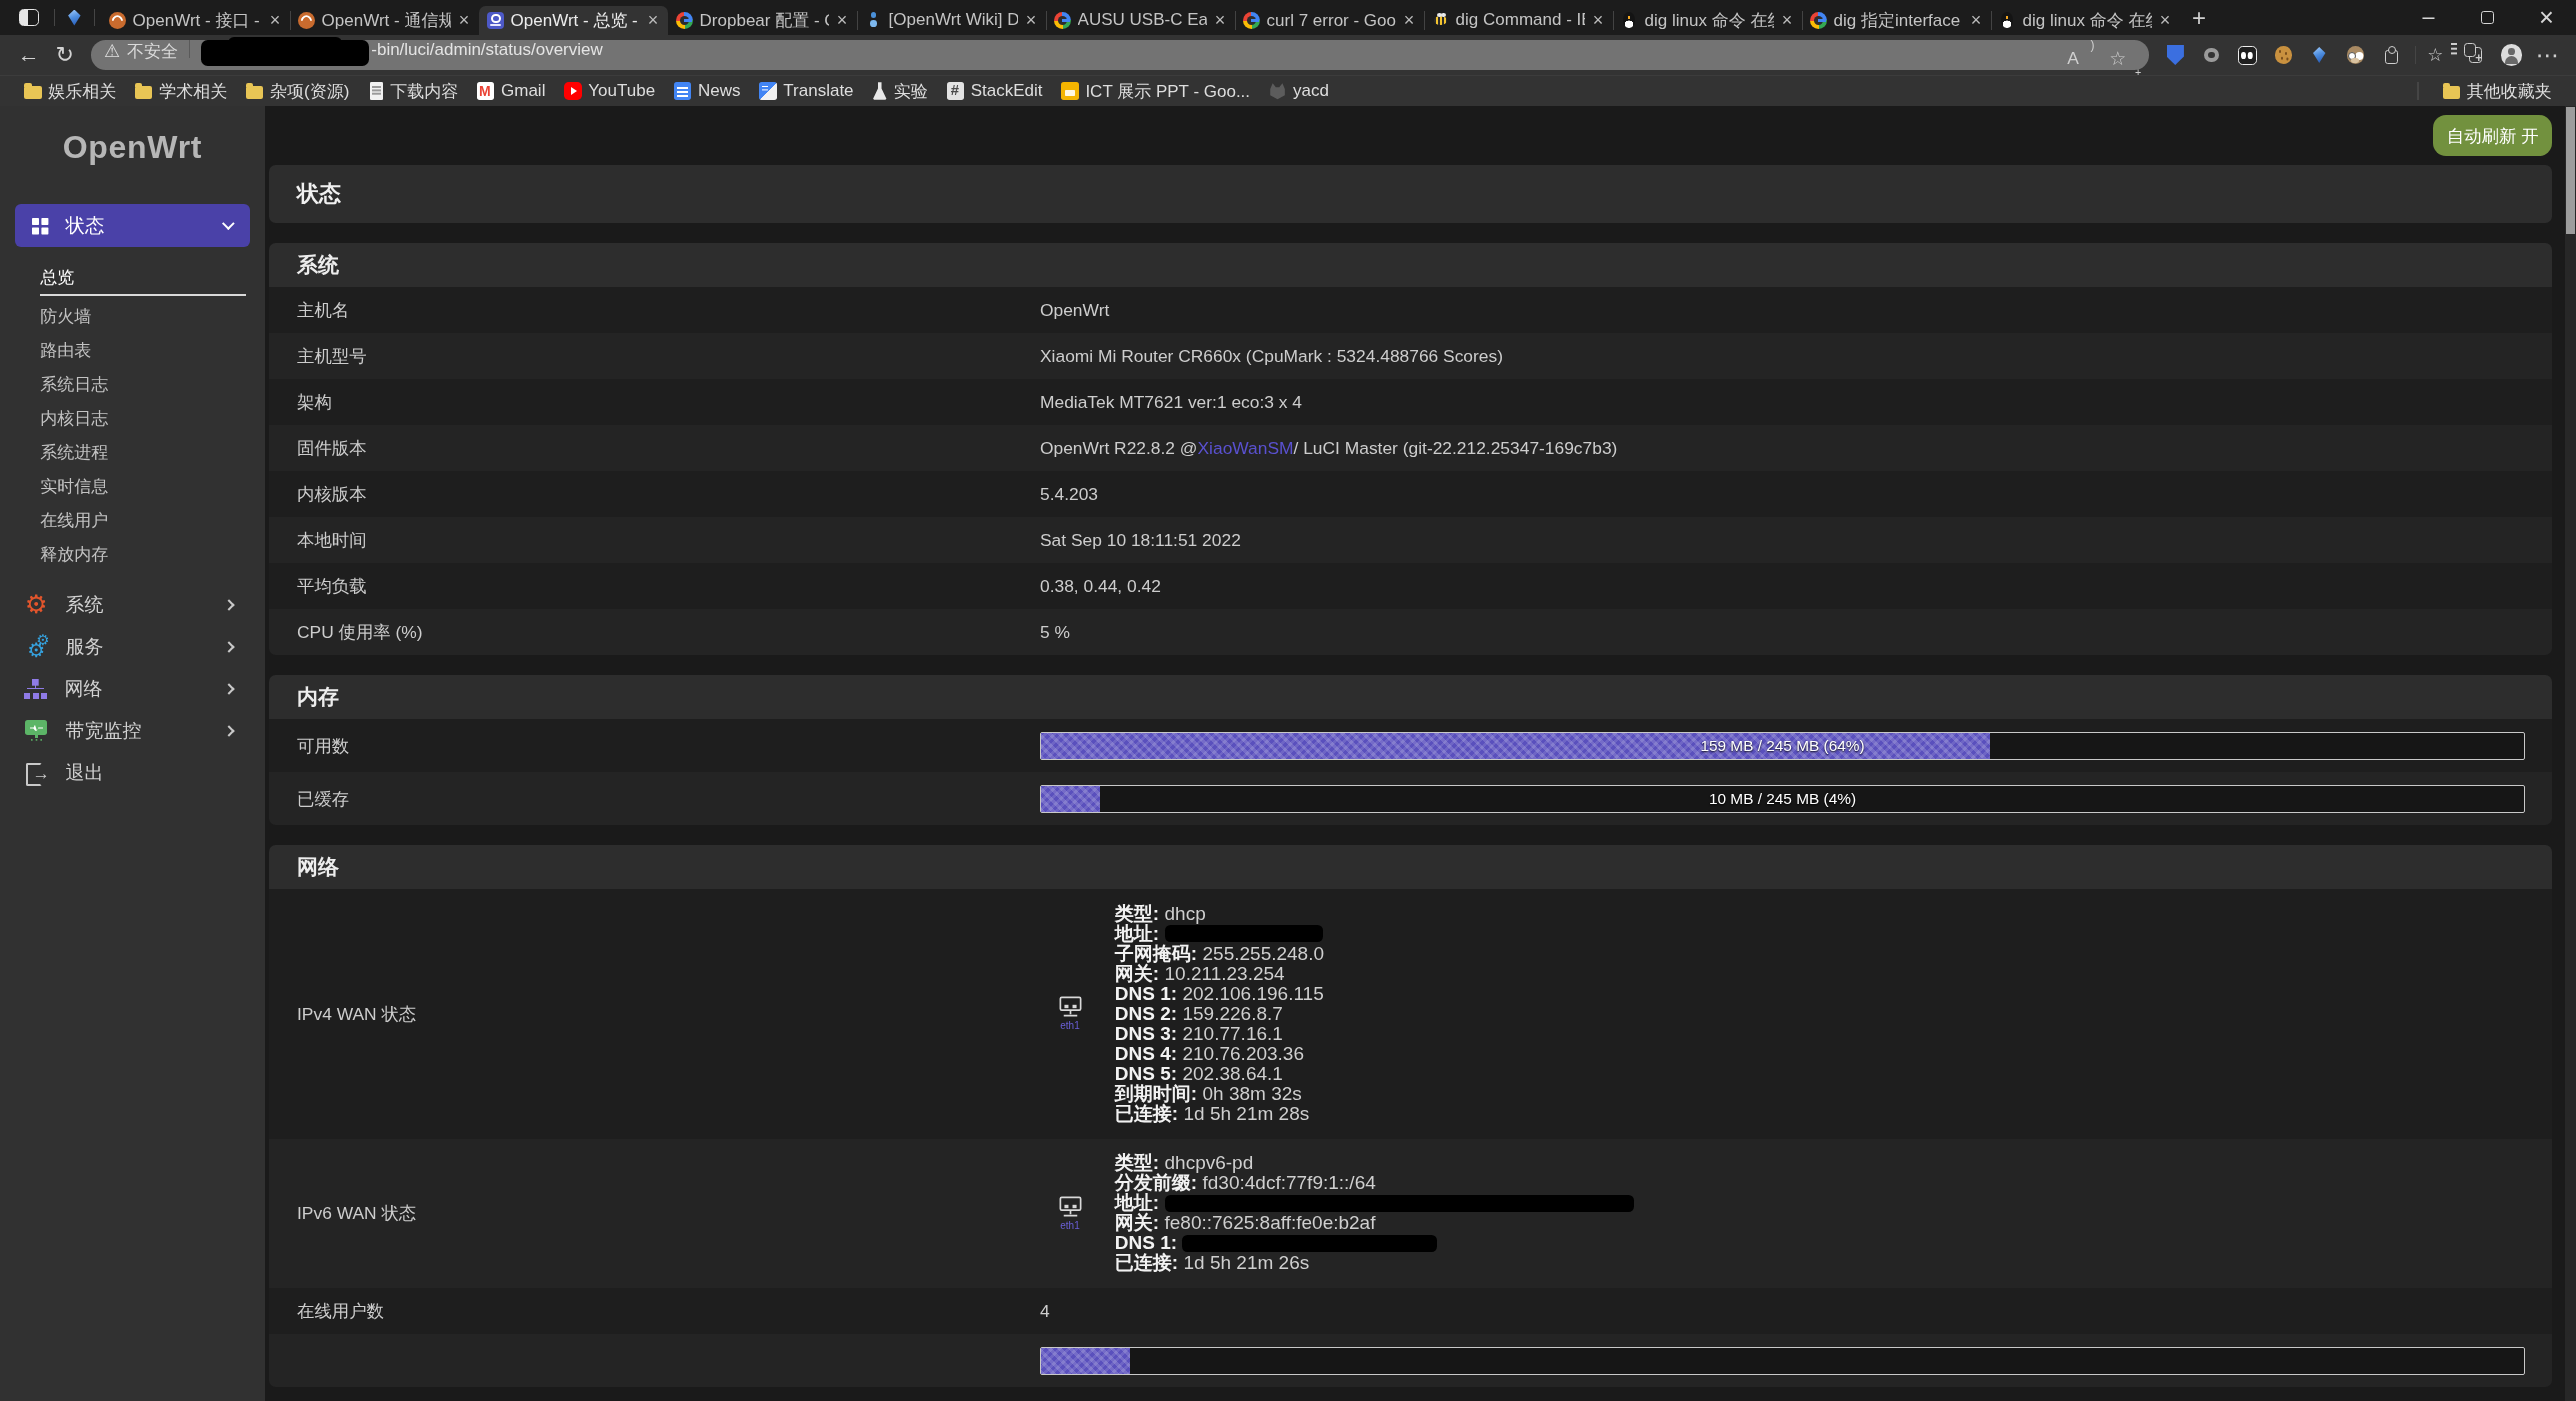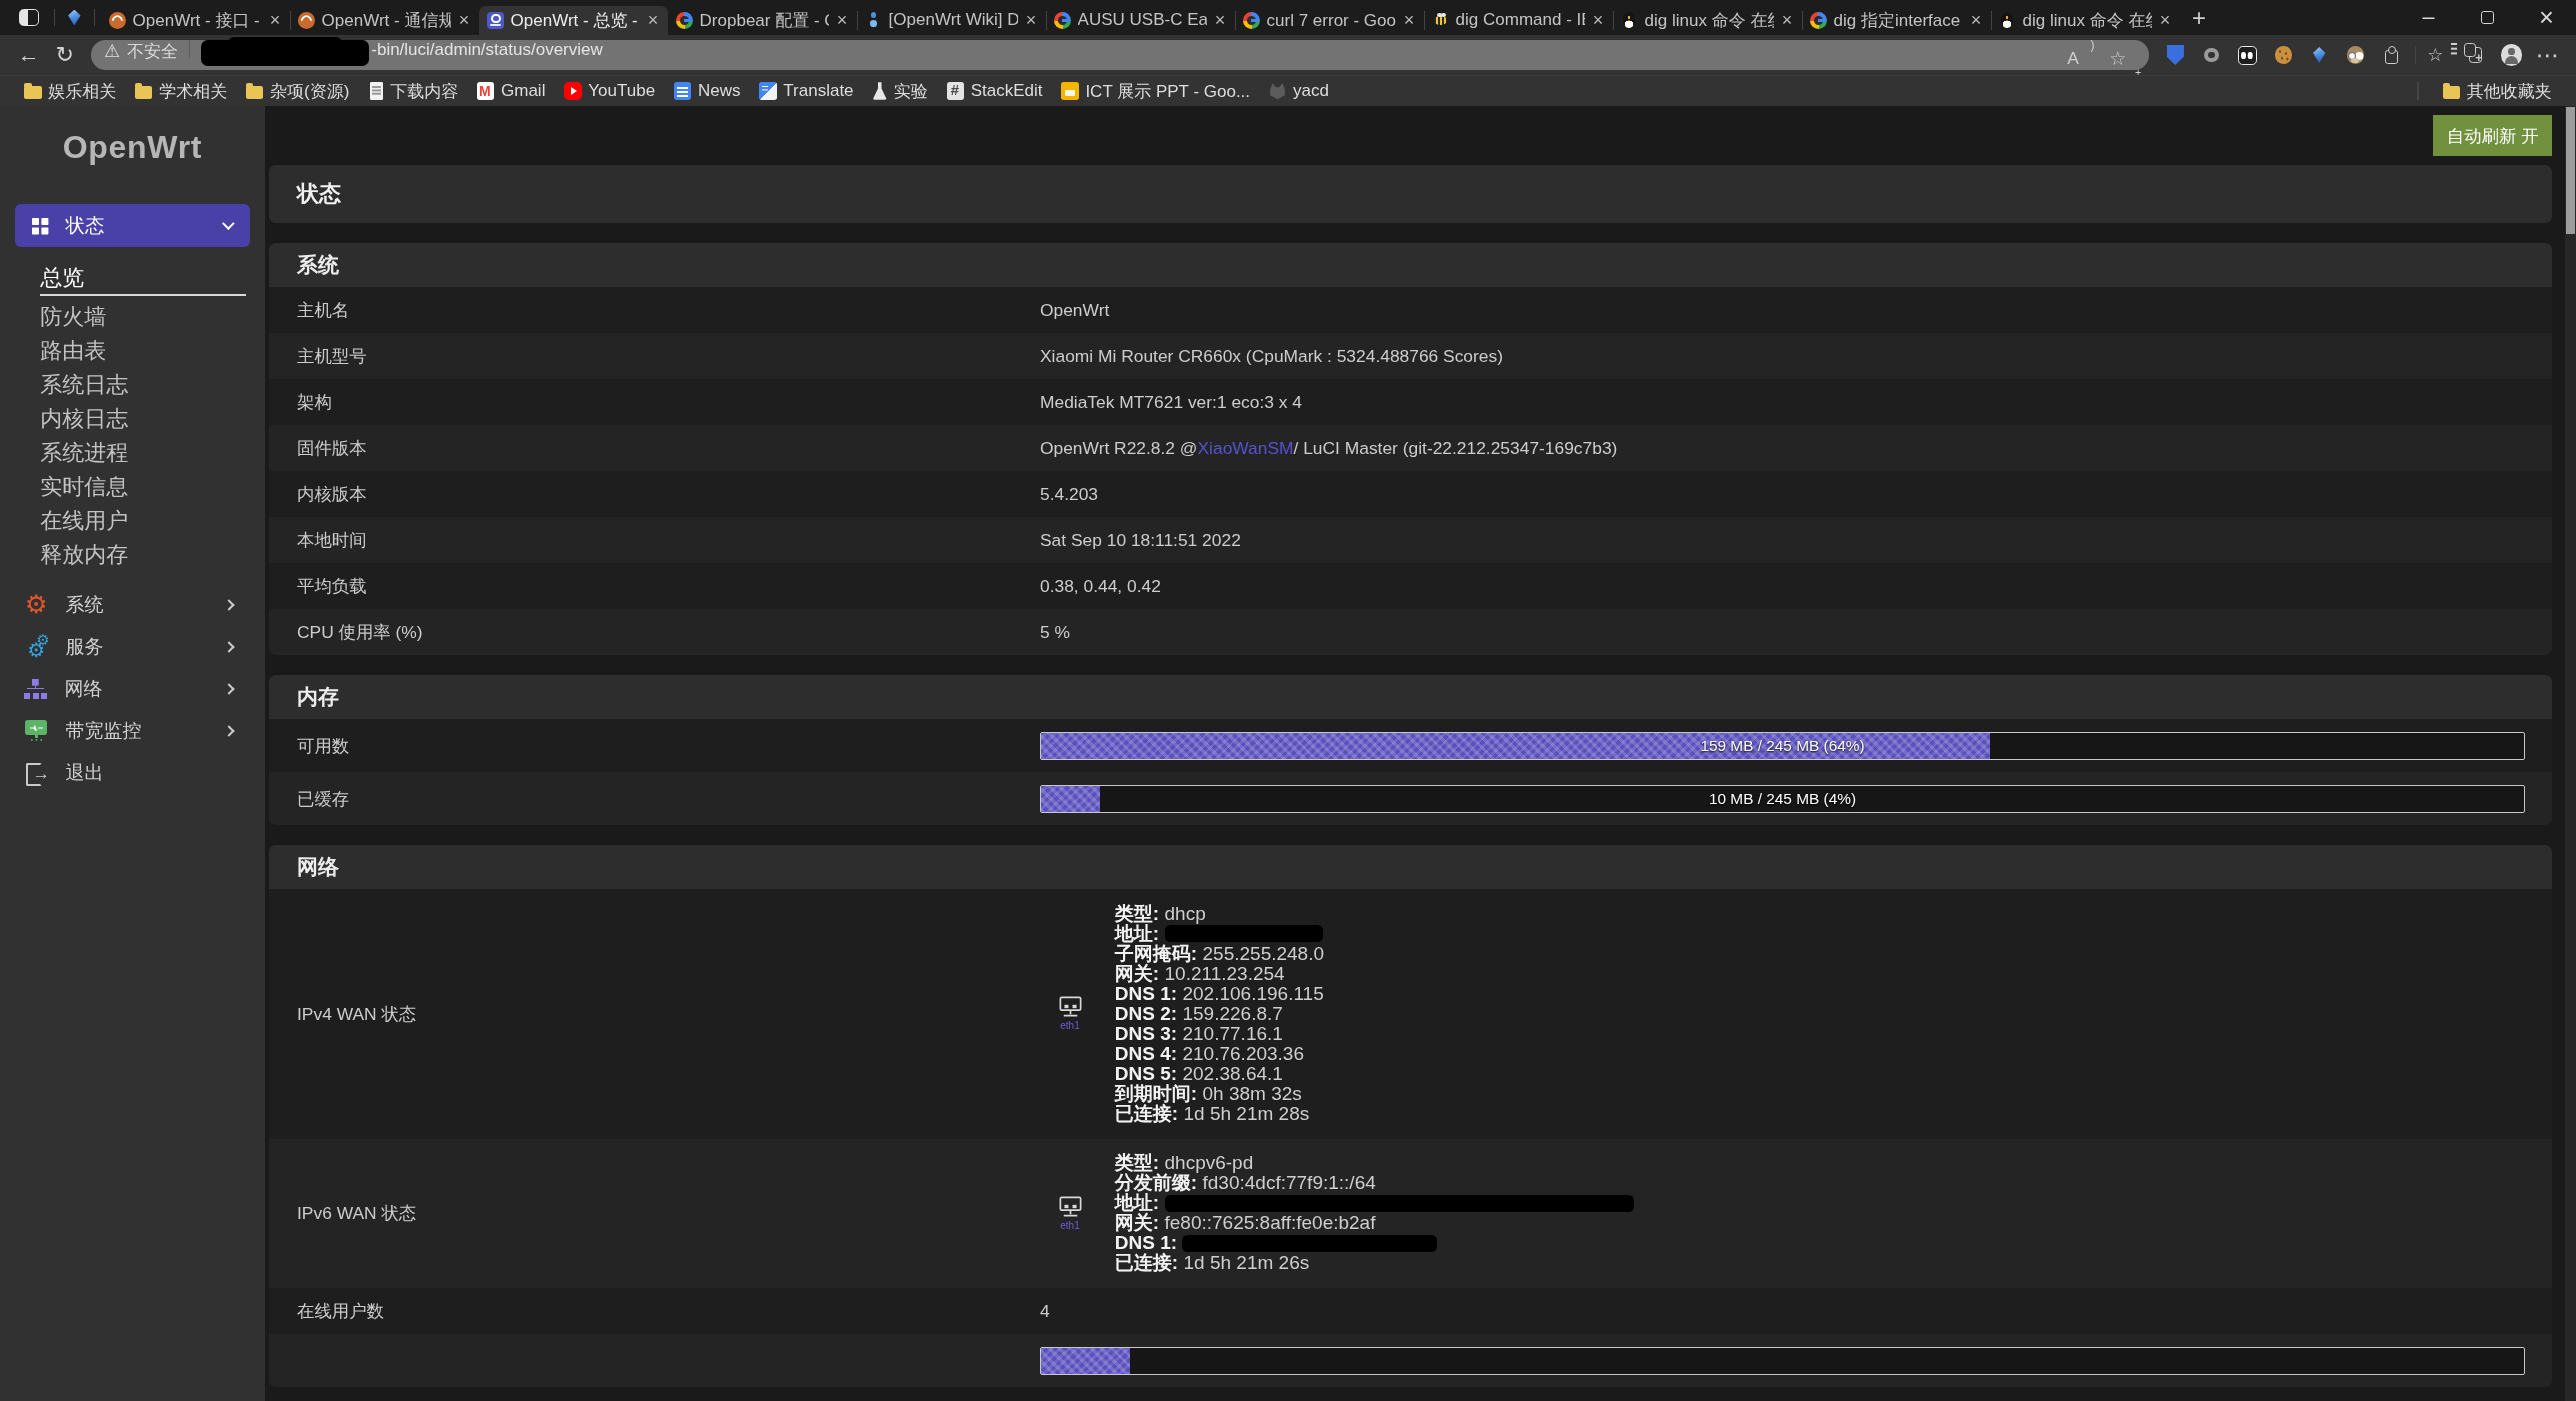--- a/index.html
+++ b/index.html
@@ -104,21 +104,21 @@
   
   .sidebar{width:265px;background:#313131;flex-shrink:0;padding-top:23px;}
   .logo{text-align:center;font-size:32px;font-weight:bold;color:#b6b6b6;letter-spacing:0.7px;margin-bottom:38px;}
   .nav{padding:0 14.8px;}
   .group-active{background:var(--accent);border-radius:6px;height:43px;display:flex;align-items:center;gap:16px;padding:0 17.4px;color:#fff;font-size:19.4px;}
   .i-grid{width:17.4px;height:17.4px;position:relative;flex-shrink:0;}
   .i-grid::before{content:"";position:absolute;left:0;top:1.3px;width:6.7px;height:6.7px;background:#fff;border-radius:0.7px;box-shadow:9.4px 0 0 #fff,0 9.4px 0 #fff,9.4px 9.4px 0 #fff;}
   .chev-d{width:8.7px;height:8.7px;border-right:2.3px solid #fff;border-bottom:2.3px solid #fff;transform:rotate(45deg);margin-left:auto;margin-top:-4px;}
   .chev-r{width:8px;height:8px;border-right:2.3px solid #c9c9c9;border-bottom:2.3px solid #c9c9c9;transform:rotate(-45deg);margin-left:auto;}
   .sub{margin:14.8px 0 12px;padding-left:25.5px;}
-  .sub-item{height:34px;display:flex;align-items:center;font-size:22px;color:#c3c3c3;}
+  .sub-item{height:34px;display:flex;align-items:center;font-size:17px;color:#c3c3c3;}
   .sub-item.current{color:#fff;border-bottom:2px solid #d9d9d9;margin-bottom:4px;margin-right:4px;}
   .main-item{height:42px;display:flex;align-items:center;gap:17.4px;padding:0 17.4px 0 9.4px;font-size:19px;color:#d2d2d2;}
   .mi-icon{width:24px;height:21.5px;position:relative;flex-shrink:0;display:flex;align-items:center;justify-content:center;}
   .mi-icon.i-gear-o::before{content:"⚙";font-size:25.5px;color:#e2552c;line-height:1;}
   .mi-icon.i-gear-b::before{content:"⚙";font-size:20px;color:#35a3e0;line-height:1;margin-top:5.4px;}
   .mi-icon.i-gear-b::after{content:"⚙";position:absolute;right:-1.3px;top:-5.4px;font-size:14.8px;color:#35a3e0;}
   .mi-icon.i-net{width:23px;height:20px;background-image:
       linear-gradient(#8f7be6,#8f7be6),linear-gradient(#8f7be6,#8f7be6),linear-gradient(#8f7be6,#8f7be6),
       linear-gradient(#8f7be6,#8f7be6),linear-gradient(#8f7be6,#8f7be6),linear-gradient(#8f7be6,#8f7be6);
     background-repeat:no-repeat;
@@ -128,21 +128,21 @@
   .mi-icon.i-mon::before{content:"";position:absolute;left:1.3px;top:0;width:21.5px;height:14.8px;background:#5cb567;border-radius:2.7px;}
   .mi-icon.i-mon i{position:absolute;left:5.4px;top:4.7px;width:13.4px;height:6px;background:#fff;clip-path:polygon(0 45%,30% 45%,40% 0,55% 100%,65% 45%,100% 45%,100% 62%,62% 62%,52% 100%,42% 100%,28% 62%,0 62%);}
   .mi-icon.i-mon::after{content:"";position:absolute;left:10.7px;top:14.8px;width:2.7px;height:3.4px;background:#5cb567;box-shadow:-4.7px 3.4px 0 -0.7px #5cb567,0 3.4px 0 -0.7px #5cb567,4.7px 3.4px 0 -0.7px #5cb567;}
   .mi-icon.i-out{position:relative;}
   .mi-icon.i-out::before{content:"";position:absolute;left:2px;top:0.7px;width:11.4px;height:19px;border:2px solid #c9c9c9;border-right-color:transparent;border-radius:2px;}
   .mi-icon.i-out::after{content:"→";position:absolute;left:8px;top:0.7px;font-size:17.4px;color:#c9c9c9;}
 
   
   .main{flex:1;padding:0 24px 0 4px;min-width:0;}
   .ar-row{height:59px;display:flex;align-items:center;justify-content:flex-end;}
-  .ar-btn{background:var(--green);border:none;color:#fff;font-size:17.4px;padding:8.7px 13.4px;border-radius:0;font-family:inherit;}
+  .ar-btn{background:var(--green);border:none;color:#fff;font-size:17.4px;padding:8.7px 13.4px;border-radius:13px;font-family:inherit;}
   .panel{background:#2d2d2d;border-radius:6.7px;margin-bottom:20px;overflow:hidden;}
   .title-bar{height:58px;display:flex;align-items:center;padding-left:28px;font-size:22px;font-weight:bold;color:#f0f0f0;}
   .section{border-radius:6.7px;overflow:hidden;margin-bottom:20px;}
   .sec-header{height:44px;background:#2d2d2d;display:flex;align-items:center;padding-left:28px;font-size:21px;font-weight:bold;color:#ededed;}
   .row{display:flex;align-items:center;min-height:46px;background:#242424;font-size:17.4px;color:#cdcdcd;}
   .row:nth-of-type(even){background:#1e1e1e;}
   .row-label{width:771px;padding-left:28px;flex-shrink:0;}
   .row-value{padding-right:27px;}
   .row-value a{color:var(--link);text-decoration:none;}
   .row.tall{align-items:center;}

